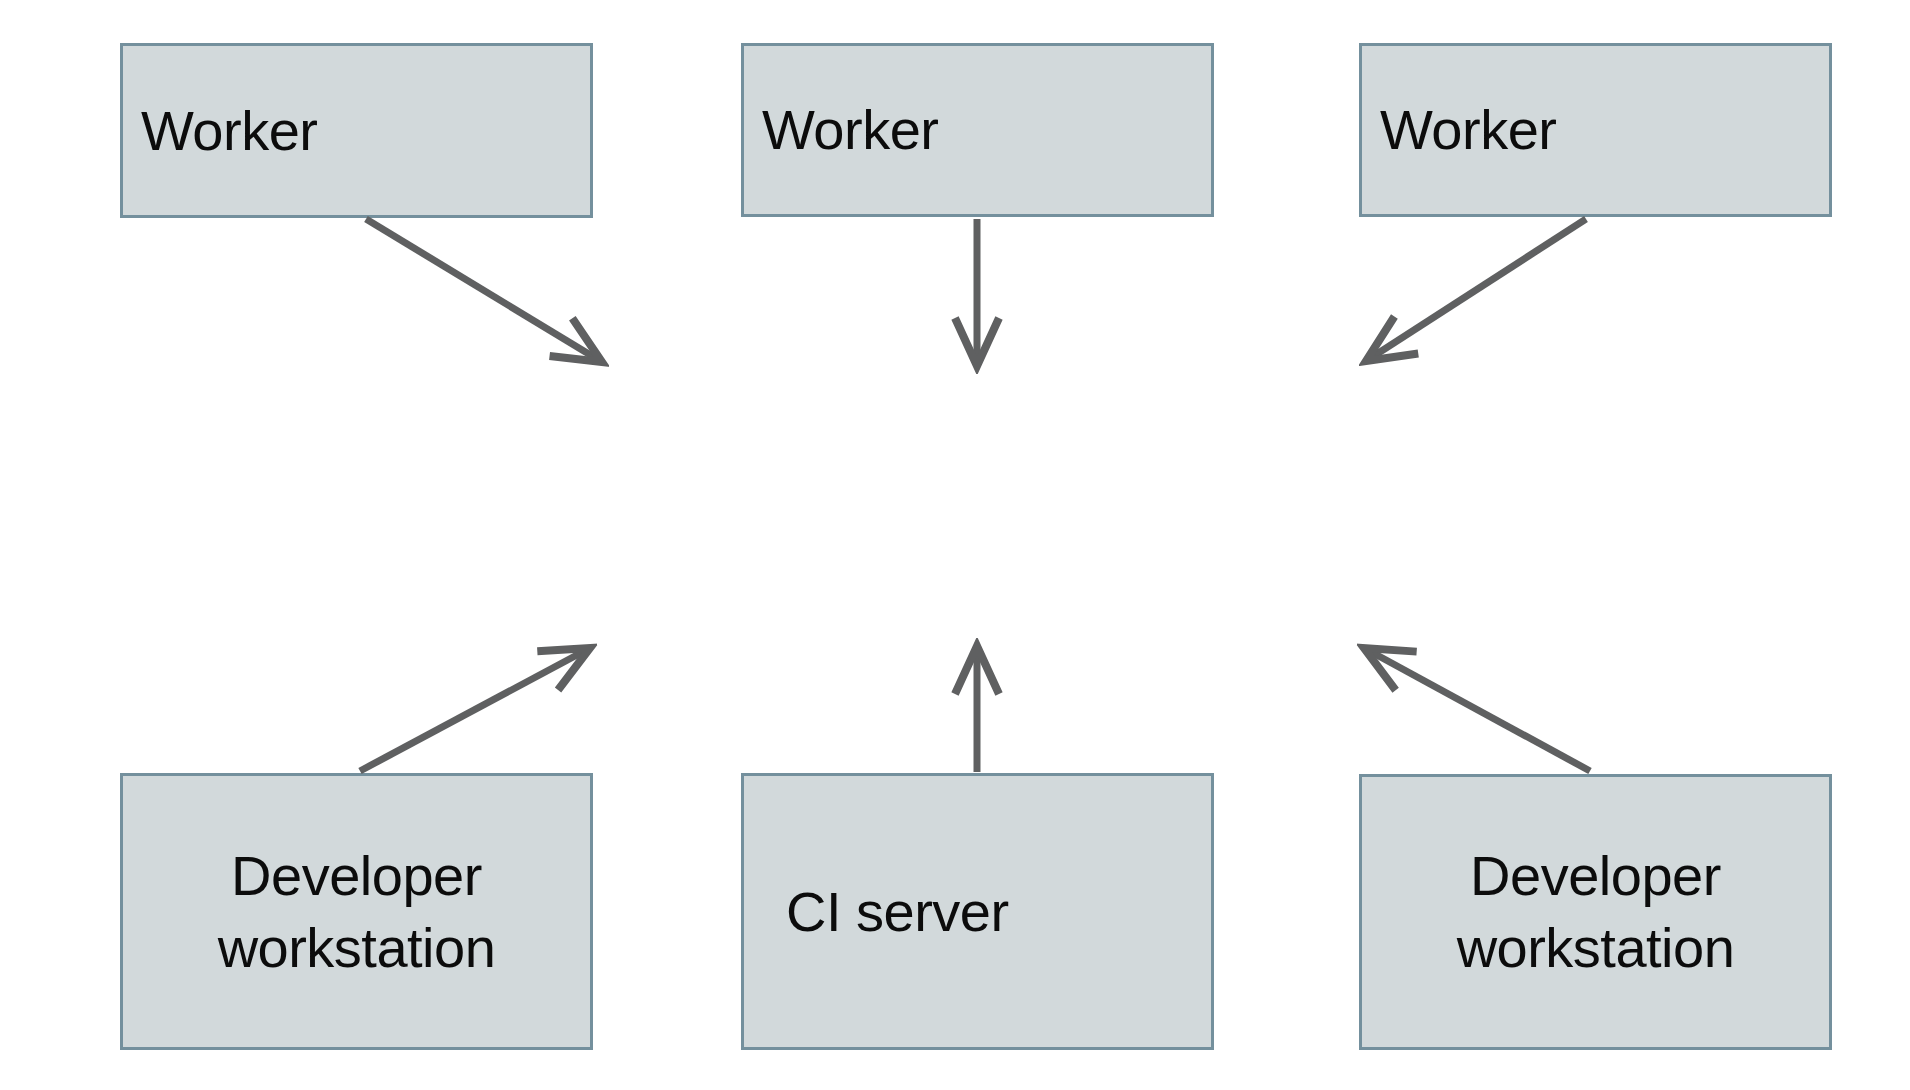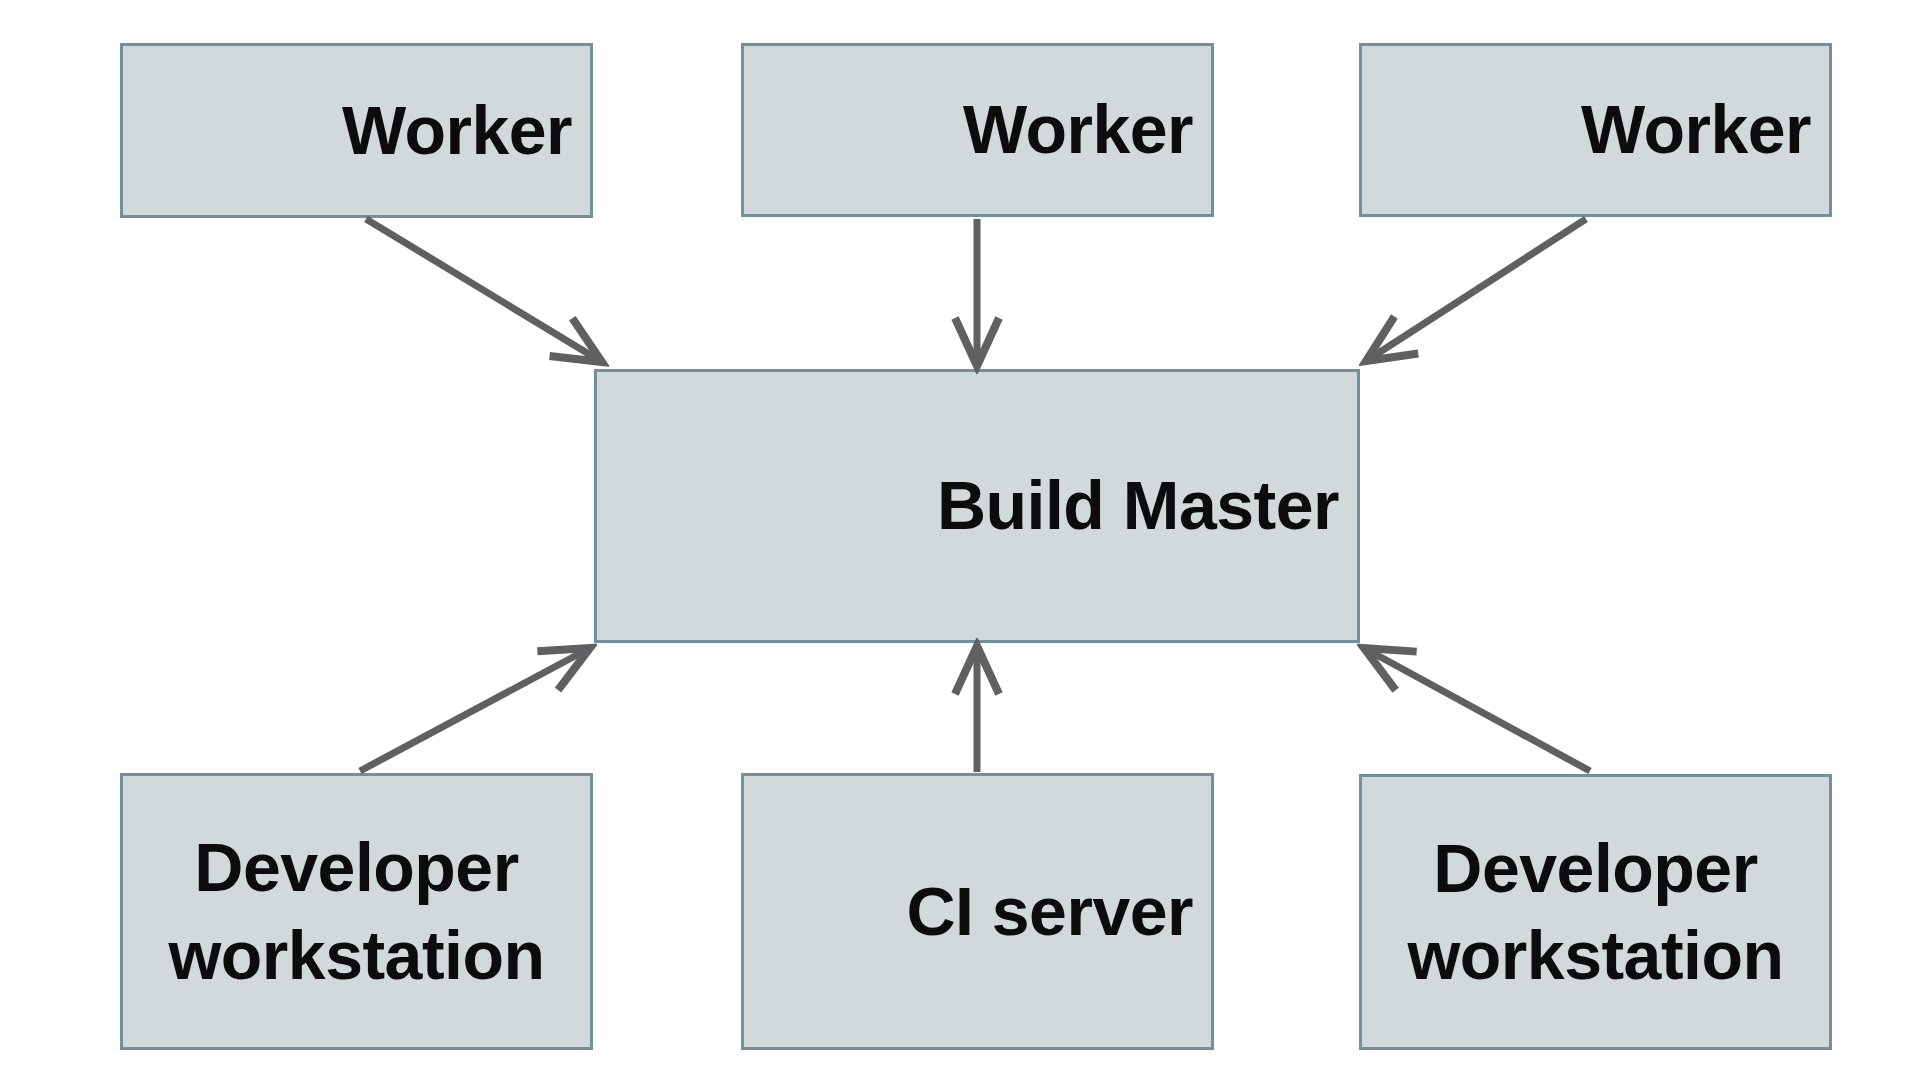--- a/index.html
+++ b/index.html
@@ -9,29 +9,28 @@
     width:1910px;height:1090px;
     background:#ffffff;
     overflow:hidden;
     font-family:"Liberation Sans", sans-serif;
   }
   .node{
     position:absolute;
     box-sizing:border-box;
     display:flex;
     align-items:center;
-    justify-content:flex-end;
+    justify-content:flex-start;
     text-align:center;
     background:var(--node-fill,#d2d9db);
     border:3px solid var(--node-border,#74909d);
     color:var(--text-color,#0c0c0c);
-    font-size:68px;
+    font-size:56px;
     line-height:1.28;
     letter-spacing:-0.5px;
-    font-weight:bold;
   }
   .node .label{
     display:block;
     padding:0 18px;
   }
   svg.arrow-layer{
     position:absolute;
     left:0;top:0;
     width:1910px;height:1090px;
     pointer-events:none;
@@ -47,23 +46,20 @@
   </div>
 
   <div class="node" style="left: 741px; top: 43px; width: 473px; height: 174px;">
     <span class="label">Worker</span>
   </div>
 
   <div class="node" style="left: 1359px; top: 43px; width: 473px; height: 174px;">
     <span class="label">Worker</span>
   </div>
 
-  <div class="node" style="left: 594px; top: 369px; width: 766px; height: 274px;">
-    <span class="label">Build Master</span>
-  </div>
 
   <div class="node" style="left: 120px; top: 773px; width: 473px; height: 277px;">
     <span class="label">Developer workstation</span>
   </div>
 
   <div class="node" style="left: 741px; top: 773px; width: 473px; height: 277px; padding-left: 24px;">
     <span class="label">CI server</span>
   </div>
 
   <div class="node" style="left: 1359px; top: 774px; width: 473px; height: 276px;">

